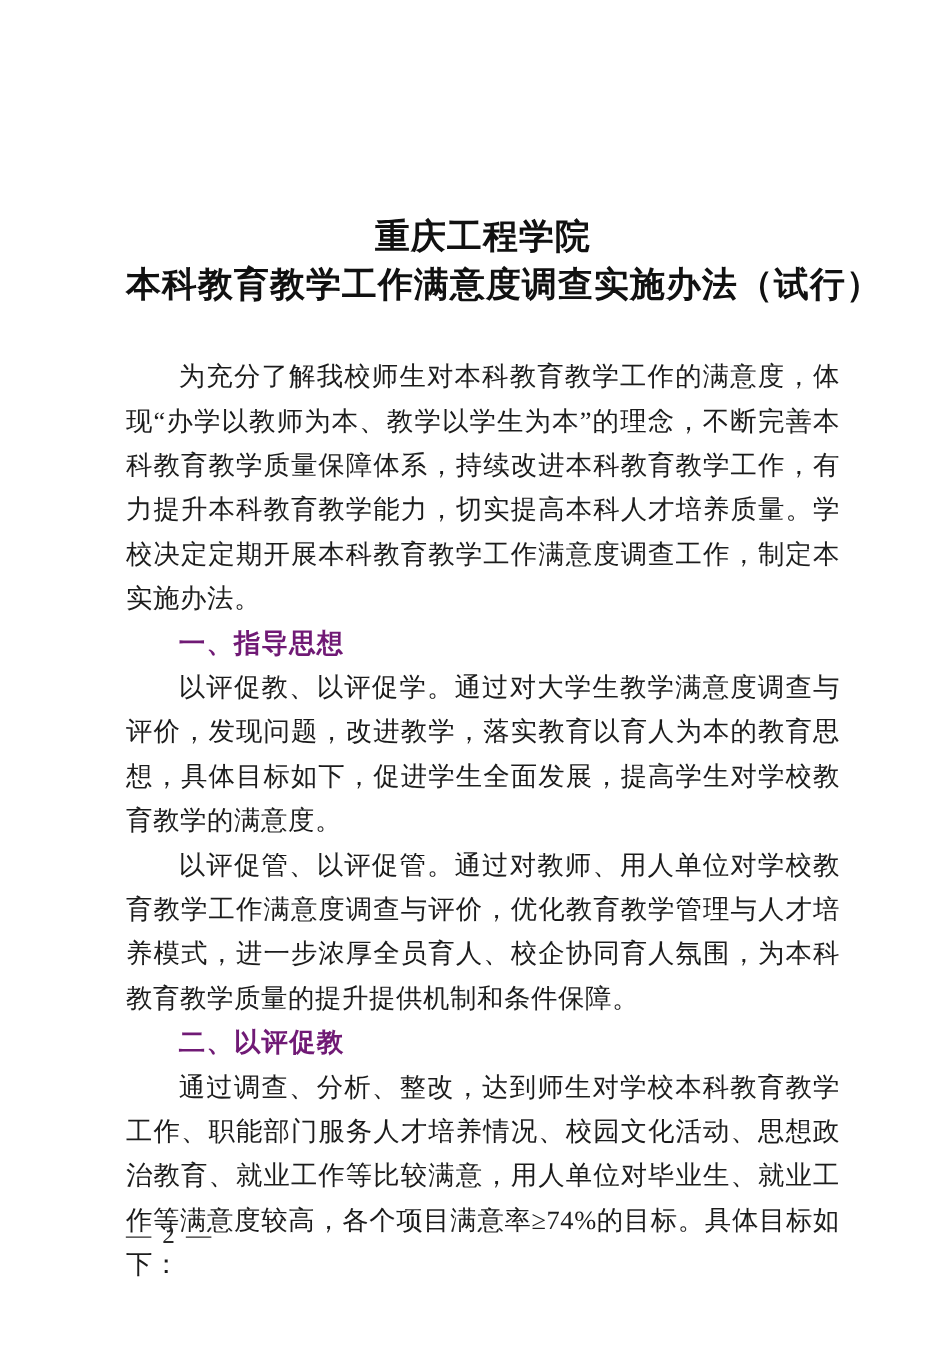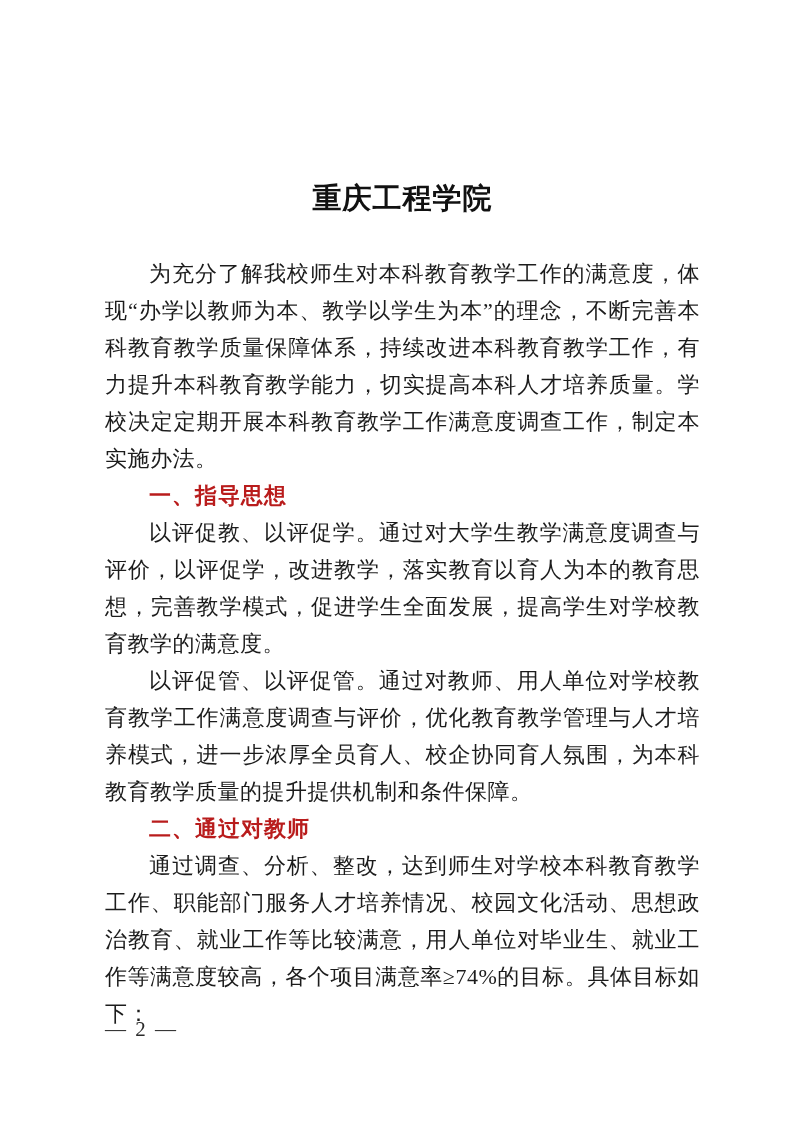--- a/index.html
+++ b/index.html
@@ -51,48 +51,49 @@
     text-indent: 2em;
   }
   .section-heading {
     margin: 0;
     text-indent: 2em;
     font-family: "Liberation Sans", "DejaVu Sans", sans-serif;
     font-weight: bold;
     font-size: 22px;
     line-height: 37px;
     letter-spacing: 1px;
-    color: #b91c1c;
+    color: #701a75;
   }
   .page-number {
     position: absolute;
     left: 105px;
     top: 1014px;
     font-family: "Liberation Serif", "DejaVu Serif", serif;
     font-size: 21px;
     line-height: 30px;
     color: #2a2a2a;
     letter-spacing: 2px;
   }
 </style>
 </head>
 <body>
 
 <div class="page">
   <div class="content">
 
     <div class="title-block">
       <div class="title-line">重庆工程学院</div>
+      <div class="title-line">本科教育教学工作满意度调查实施办法（试行）</div>
     </div>
 
     <div class="body-block">
       <p>为充分了解我校师生对本科教育教学工作的满意度，体现“办学以教师为本、教学以学生为本”的理念，不断完善本科教育教学质量保障体系，持续改进本科教育教学工作，有力提升本科教育教学能力，切实提高本科人才培养质量。学校决定定期开展本科教育教学工作满意度调查工作，制定本实施办法。</p>
       <p class="section-heading">一、指导思想</p>
-      <p>以评促教、以评促学。通过对大学生教学满意度调查与评价，以评促学，改进教学，落实教育以育人为本的教育思想，完善教学模式，促进学生全面发展，提高学生对学校教育教学的满意度。</p>
+      <p>以评促教、以评促学。通过对大学生教学满意度调查与评价，发现问题，改进教学，落实教育以育人为本的教育思想，具体目标如下，促进学生全面发展，提高学生对学校教育教学的满意度。</p>
       <p>以评促管、以评促管。通过对教师、用人单位对学校教育教学工作满意度调查与评价，优化教育教学管理与人才培养模式，进一步浓厚全员育人、校企协同育人氛围，为本科教育教学质量的提升提供机制和条件保障。</p>
-      <p class="section-heading">二、通过对教师</p>
+      <p class="section-heading">二、以评促教</p>
       <p>通过调查、分析、整改，达到师生对学校本科教育教学工作、职能部门服务人才培养情况、校园文化活动、思想政治教育、就业工作等比较满意，用人单位对毕业生、就业工作等满意度较高，各个项目满意率≥74%的目标。具体目标如下：</p>
     </div>
 
   </div>
 
   <div class="page-number">— 2 —</div>
 </div>
 
 </body></html>

